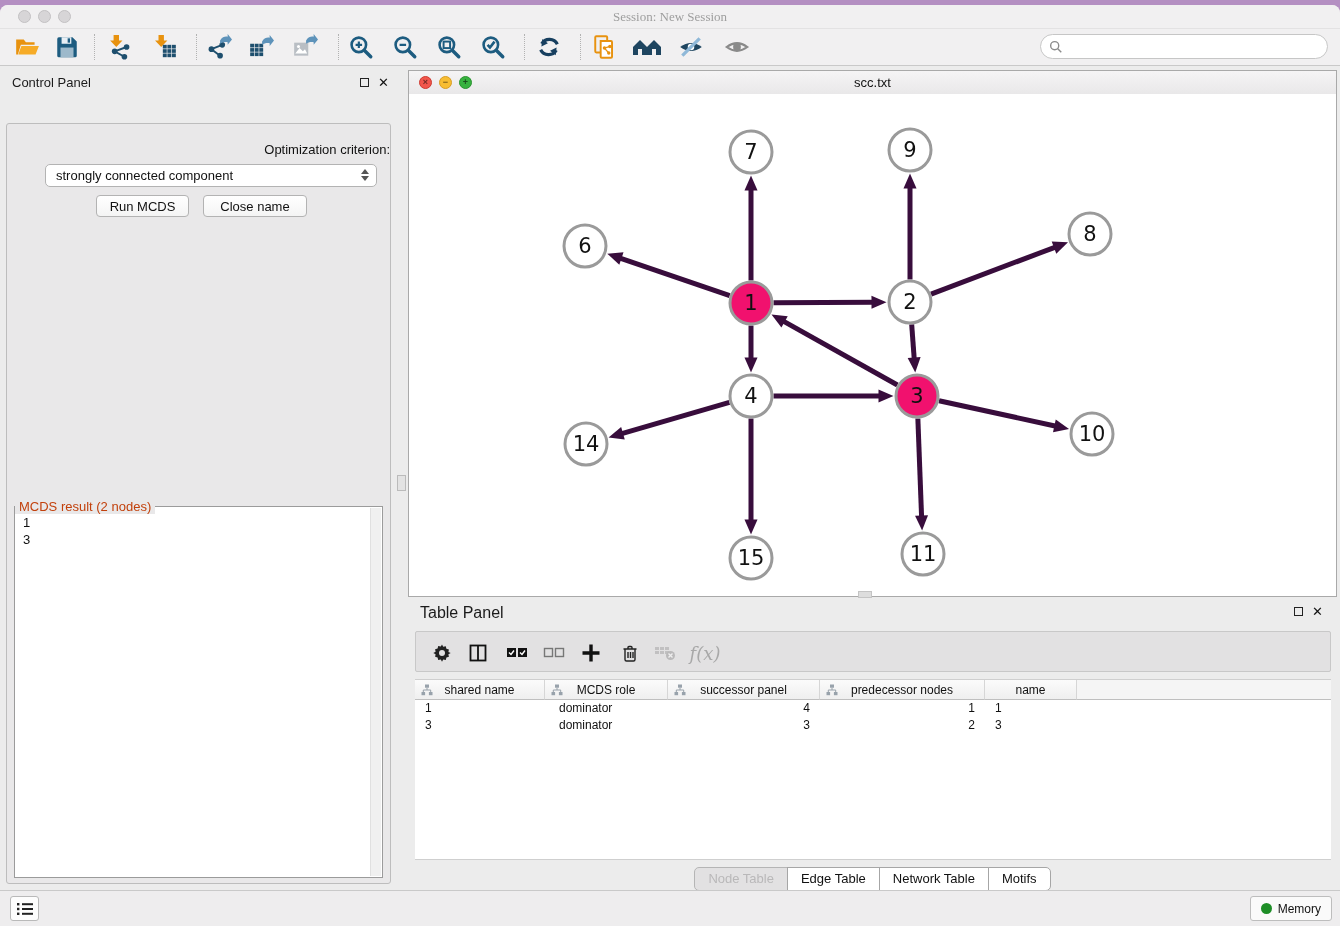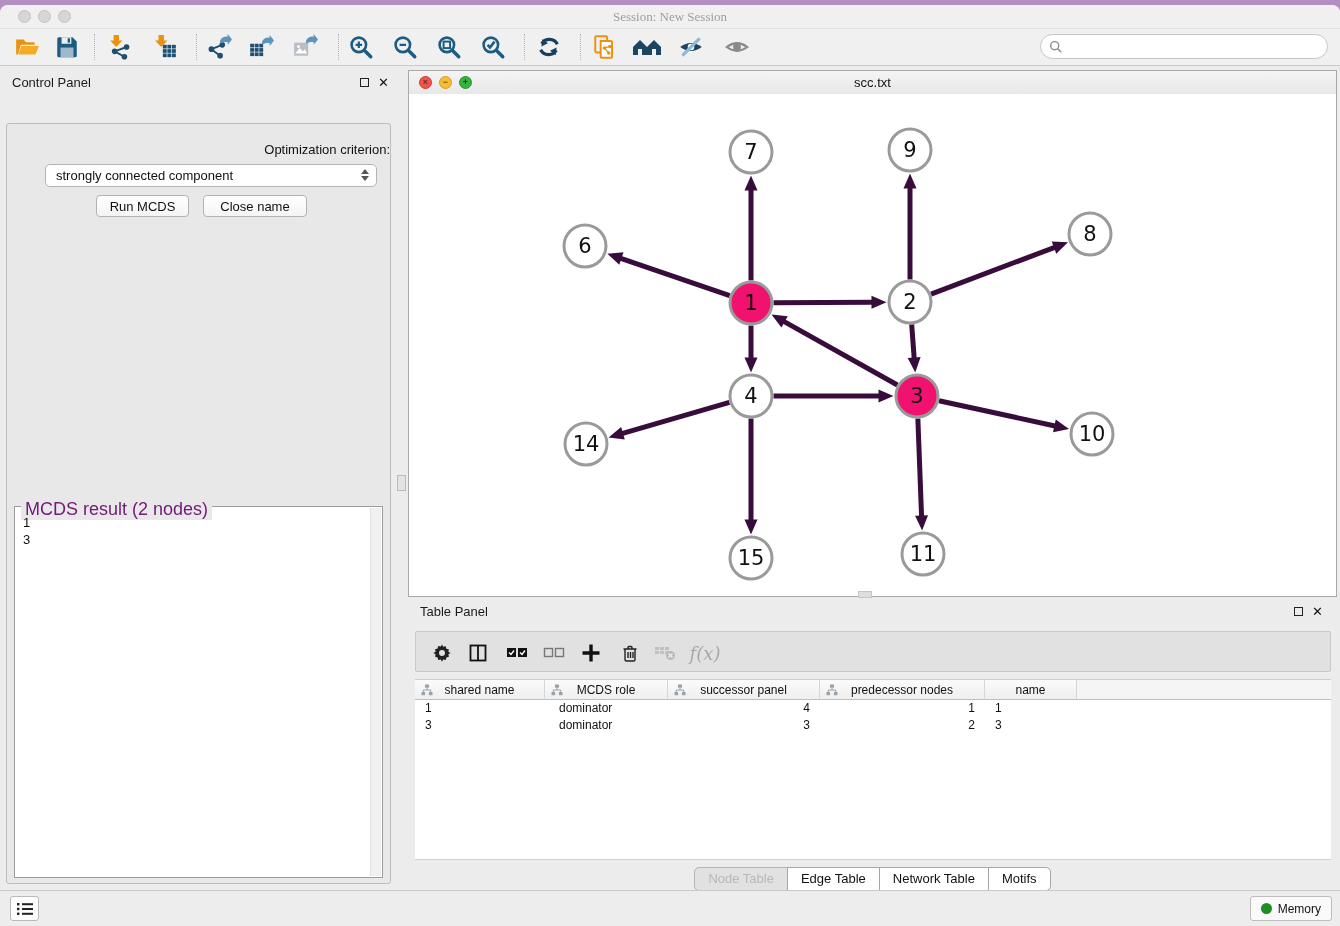--- a/index.html
+++ b/index.html
@@ -46,22 +46,22 @@
             align-items:center;padding:0 22px 0 10px;font-size:13px;color:#111;}
   .chevs{position:absolute;right:7px;top:4px;display:flex;flex-direction:column;align-items:center;}
   .chev{width:0;height:0;border-left:4px solid transparent;border-right:4px solid transparent;}
   .chev.up{border-bottom:5px solid #555;margin-bottom:2px;}
   .chev.down{border-top:5px solid #555;}
   .cp-btn{position:absolute;top:71px;height:22px;box-sizing:border-box;background:linear-gradient(#fff,#f4f4f4);
           border:1px solid #b3b3b3;border-radius:4px;font-size:13px;color:#111;
           display:flex;align-items:center;justify-content:center;font-family:"Liberation Sans",sans-serif;}
   .result-group{position:absolute;left:7px;right:7px;top:382px;bottom:5px;
                 border:1px solid #9b9b9b;background:#fff;}
-  .result-label{position:absolute;top:-8px;left:6px;background:#e9e8e9;padding:0 4px;
-                font-size:18px;color:#701a75;}
+  .result-label{position:absolute;top:-8px;left:0;background:#e9e8e9;padding:0 4px;
+                font-size:13px;color:#c2410c;}
   .result-lines{position:absolute;top:4px;left:0;right:12px;bottom:0;padding:3px 8px;
                 font-size:13px;line-height:17px;color:#111;}
   .result-scroll{position:absolute;top:1px;right:1px;bottom:1px;width:10px;background:#f0f0f0;
                  border-left:1px solid #e0e0e0;}
   
   .net-window{position:absolute;left:408px;top:3px;width:929px;height:527px;box-sizing:border-box;
               border:1px solid #a9a9a9;background:#fff;}
   .net-titlebar{position:absolute;top:0;left:0;right:0;height:23px;
                 background:linear-gradient(#f5f4f5,#e9e8e9);border-bottom:1px solid #c2c2c2;}
   .nl{position:absolute;top:5px;width:13px;height:13px;border-radius:50%;box-sizing:border-box;
@@ -69,21 +69,21 @@
       align-items:center;justify-content:center;line-height:1;}
   .net-title{position:absolute;left:0;right:0;top:0;height:23px;line-height:23px;
              text-align:center;font-size:13px;color:#111;}
   .net-canvas{position:absolute;top:23px;left:0;width:927px;height:502px;background:#fff;}
   .grabber-v{position:absolute;left:397px;top:408px;width:9px;height:16px;background:#e3e3e3;
              border:1px solid #bbb;box-sizing:border-box;}
   .grabber-h{position:absolute;left:858px;top:524px;width:14px;height:7px;background:#ddd;
              border:1px solid #c4c4c4;box-sizing:border-box;}
   
   .tp-titlerow{position:absolute;left:408px;top:533px;right:3px;height:24px;}
-  .tp-title{position:absolute;left:12px;top:4px;font-size:13px;color:#1b1b1b;}
+  .tp-title{position:absolute;left:12px;top:4px;font-size:16px;color:#1b1b1b;}
   .tp-toolbar{position:absolute;left:415px;top:564px;width:916px;height:41px;box-sizing:border-box;
               background:#e2e1e2;border:1px solid #c8c8c8;border-radius:2px;}
   .tp-icon{position:absolute;top:8px;width:26px;height:26px;display:flex;
            align-items:center;justify-content:center;}
   .fx{font-family:"DejaVu Serif","Liberation Serif",serif;font-style:italic;
       font-size:18px;color:#a8a8a8;}
   .tp-table{position:absolute;left:415px;top:612px;width:916px;height:179px;background:#fff;
             border-top:1px solid #cfcfcf;border-bottom:1px solid #cfcfcf;overflow:hidden;}
   .tp-headrow{display:flex;height:20px;box-sizing:border-box;}
   .th{position:relative;box-sizing:border-box;background:linear-gradient(#fbfbfb,#efefef);

